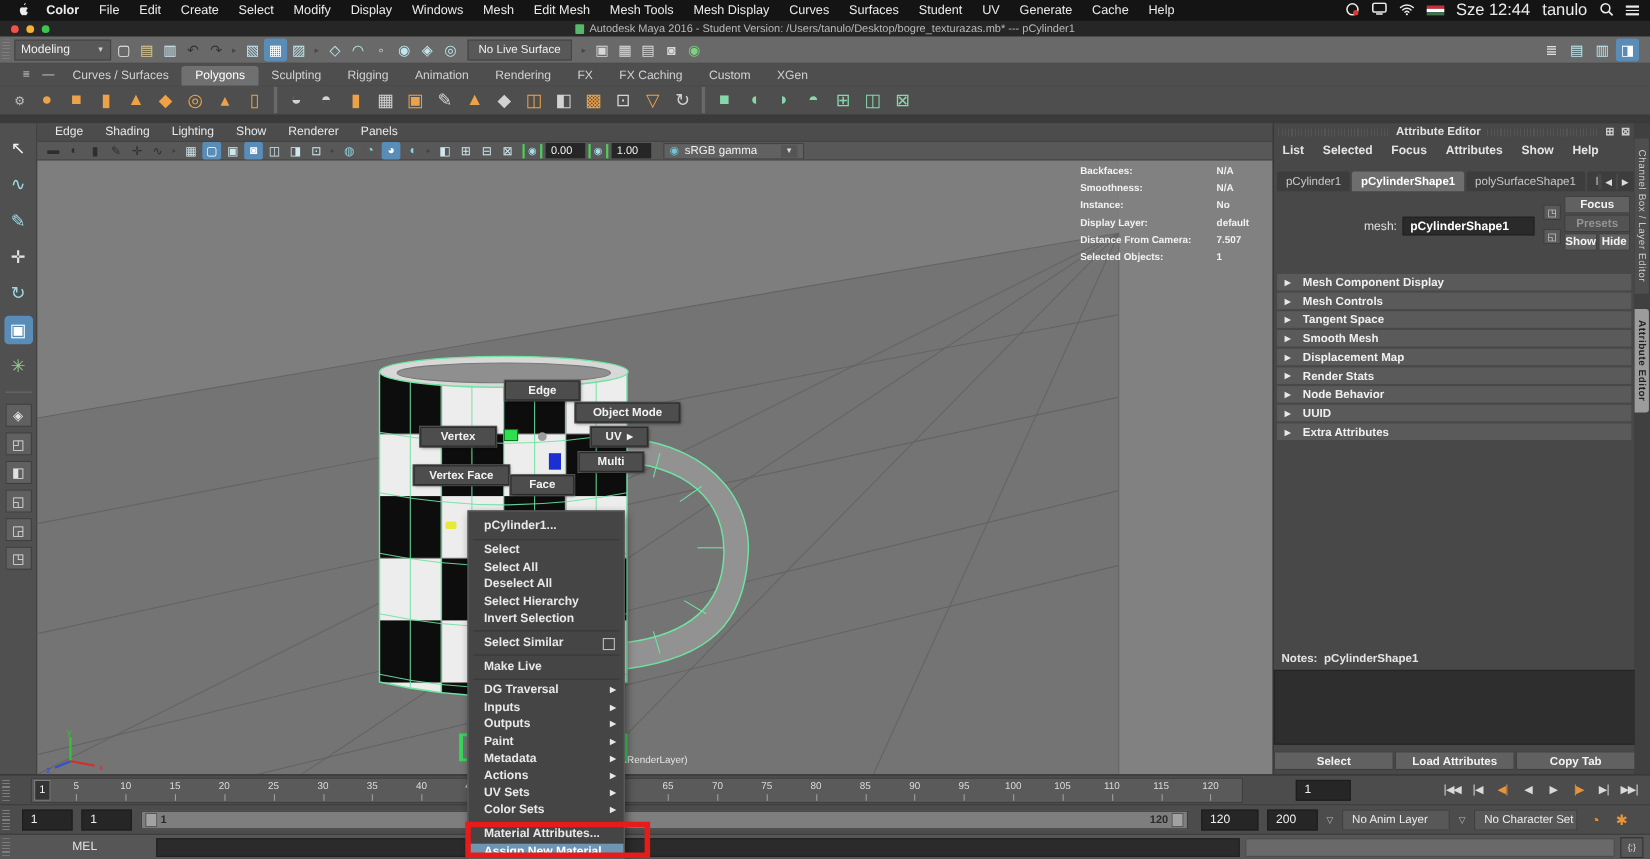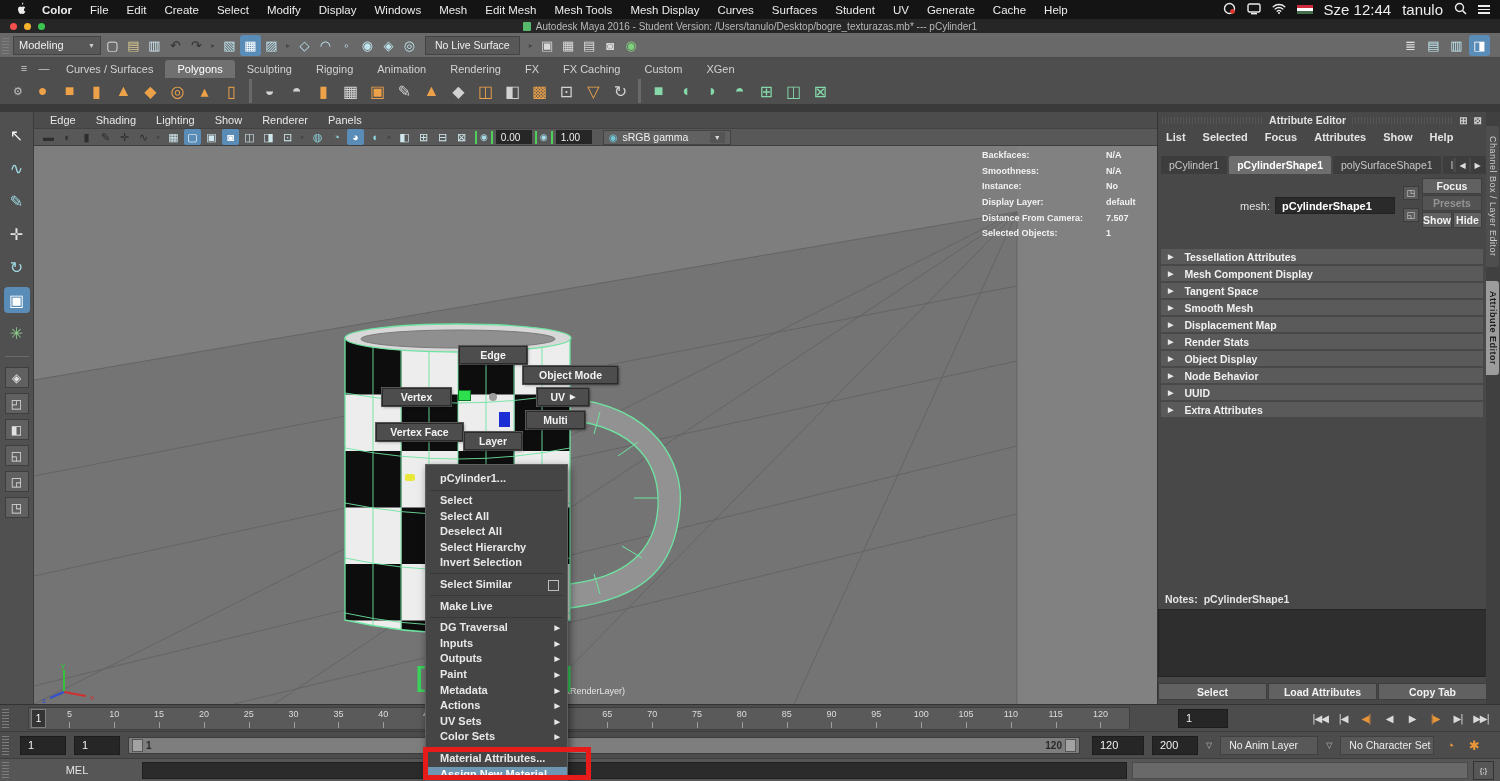--- a/index.html
+++ b/index.html
@@ -544,21 +544,21 @@
         <span>UV</span>
         <span class="sub">▶</span>
       </div>
     <div class="mm" style="left:342px; top:265px; width:87px;margin-top:12px;">
         <span>Vertex Face</span>
       </div>
     <div class="mm" style="left:492px; top:265px; width:59px;">
         <span>Multi</span>
       </div>
     <div class="mm" style="left:430px; top:286px; width:58px;">
-        <span>Layer</span>
+        <span>Face</span>
       </div>
 
     
     <div class="marker" style="left:424px; top:244px; width:13px; height:11px; background:#2ee04e; border:1px solid #0a7a22;"></div>
     <div class="marker" style="left:455px; top:247px; width:8px; height:8px; border-radius:50%; background:#9c9c9c;"></div>
     <div class="marker" style="left:465px; top:266px; width:11px; height:15px; background:#1b2fd4;"></div>
     <div class="marker" style="left:371px; top:328px; width:10px; height:7px; background:#e8e83a; border-radius:2px;"></div>
   </div>
 </div>
 
@@ -605,30 +605,30 @@
       <span class="ae-btn">Focus</span>
       <span class="ae-btn disabled">Presets</span>
       <span class="ae-btn-row">
         <span class="ae-btn">Show</span>
         <span class="ae-btn">Hide</span>
       </span>
     </span>
   </div>
   <div class="ae-sections">
 
-      <div class="ae-sec">
-        <span class="sec-arrow">▶</span>
-        <span>Tessellation Attributes</span>
-      </div>
 
       <div class="ae-sec">
         <span class="sec-arrow">▶</span>
         <span>Mesh Component Display</span>
       </div>
 
+      <div class="ae-sec">
+        <span class="sec-arrow">▶</span>
+        <span>Mesh Controls</span>
+      </div>
 
       <div class="ae-sec">
         <span class="sec-arrow">▶</span>
         <span>Tangent Space</span>
       </div>
 
       <div class="ae-sec">
         <span class="sec-arrow">▶</span>
         <span>Smooth Mesh</span>
       </div>
@@ -636,24 +636,20 @@
       <div class="ae-sec">
         <span class="sec-arrow">▶</span>
         <span>Displacement Map</span>
       </div>
 
       <div class="ae-sec">
         <span class="sec-arrow">▶</span>
         <span>Render Stats</span>
       </div>
 
-      <div class="ae-sec">
-        <span class="sec-arrow">▶</span>
-        <span>Object Display</span>
-      </div>
 
 
       <div class="ae-sec">
         <span class="sec-arrow">▶</span>
         <span>Node Behavior</span>
       </div>
 
       <div class="ae-sec">
         <span class="sec-arrow">▶</span>
         <span>UUID</span>

